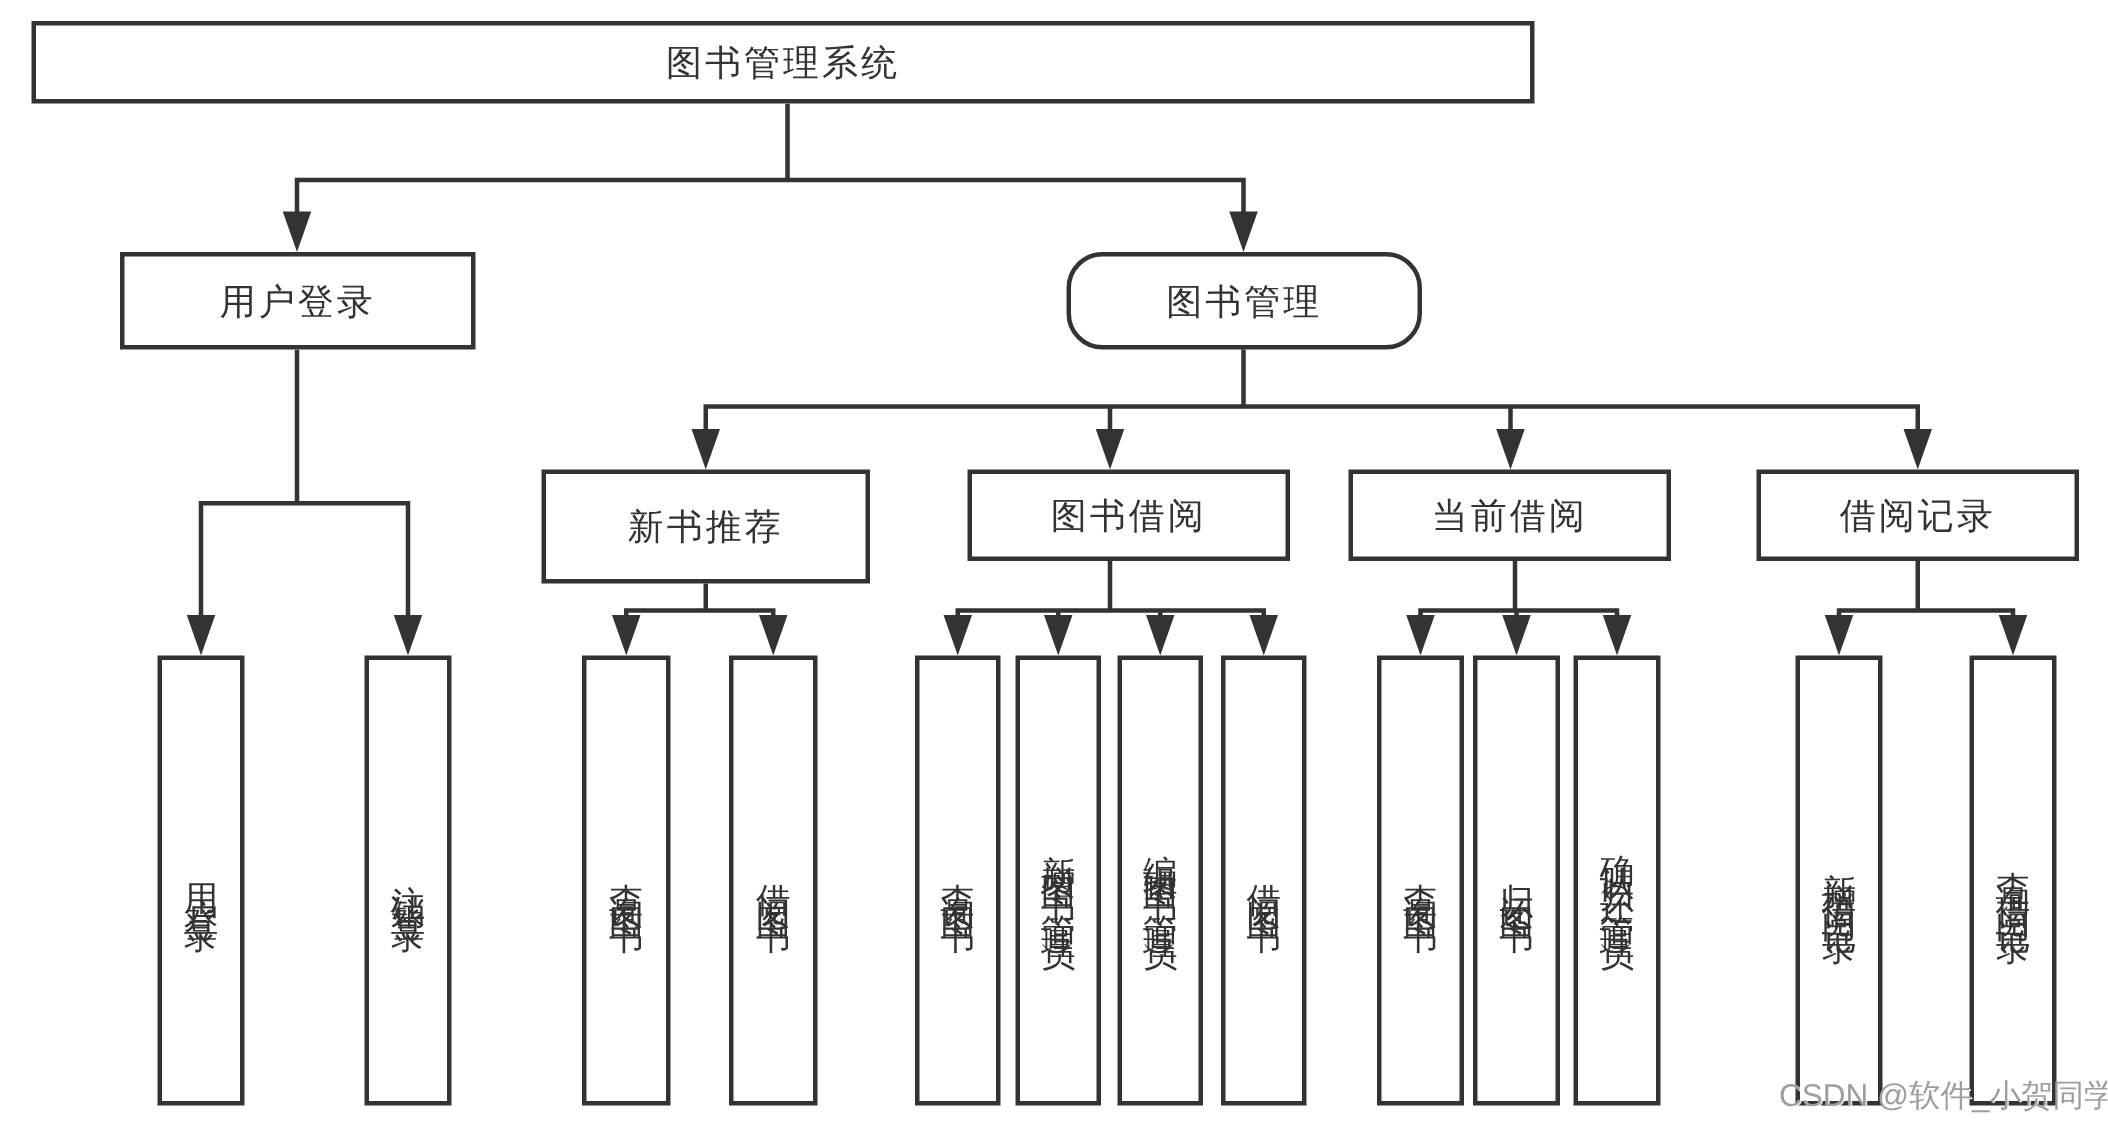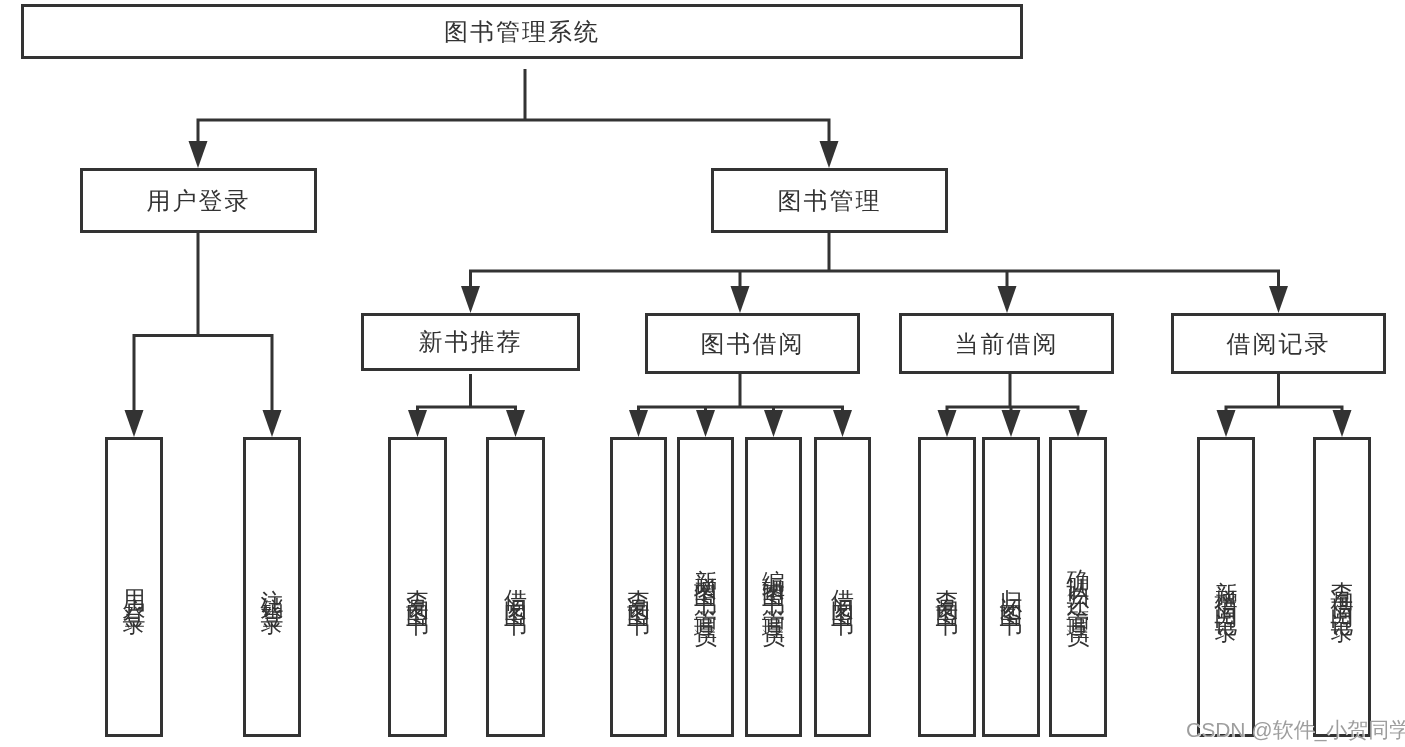--- a/index.html
+++ b/index.html
@@ -40,24 +40,24 @@
     white-space: nowrap;
   }
   .vlabel {
     writing-mode: vertical-rl;
     text-orientation: mixed;
     font-size: 23px;
     letter-spacing: 8px;
     line-height: 1;
     white-space: nowrap;
   }
-  .box-root   { left: 21px;  top: 4px;  width: 1002px; height: 55px; }
+  .box-root   { left: 21px;  top: 14px;  width: 1002px; height: 55px; }
   .box-l2a    { left: 80px;  top: 168px; width: 237px;  height: 65px; }
-  .box-l2b    { left: 711px; top: 168px; width: 237px;  height: 65px; }
-  .box-l3a    { left: 361px;  top: 313px; width: 219px; height: 58px; }
+  .box-l2b    { left: 711px; top: 168px; width: 237px;  height: 65px; border-radius: 24px; }
+  .box-l3a    { left: 361px;  top: 313px; width: 219px; height: 76px; }
   .box-l3b    { left: 633px;  top: 313px; width: 215px; height: 61px; margin-left: 12px; }
   .box-l3c    { left: 899px;  top: 313px; width: 215px; height: 61px; }
   .box-l3d    { left: 1171px; top: 313px; width: 215px; height: 61px; }
   .leaf { top: 437px; height: 300px; }
   .leaf-1  { left: 105px;  width: 58px; }
   .leaf-2  { left: 243px;  width: 58px; }
   .leaf-3  { left: 388px;  width: 59px; }
   .leaf-4  { left: 486px;  width: 59px; }
   .leaf-5  { left: 610px;  width: 57px; }
   .leaf-6  { left: 677px;  width: 57px; }

